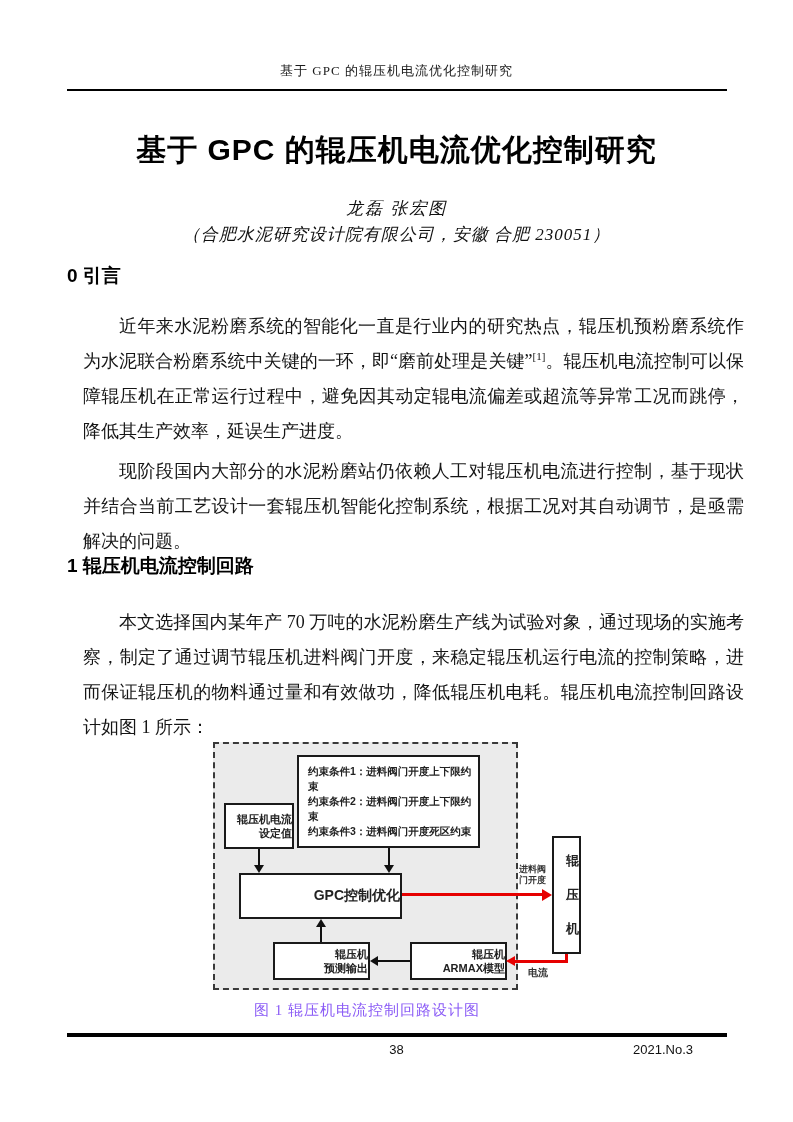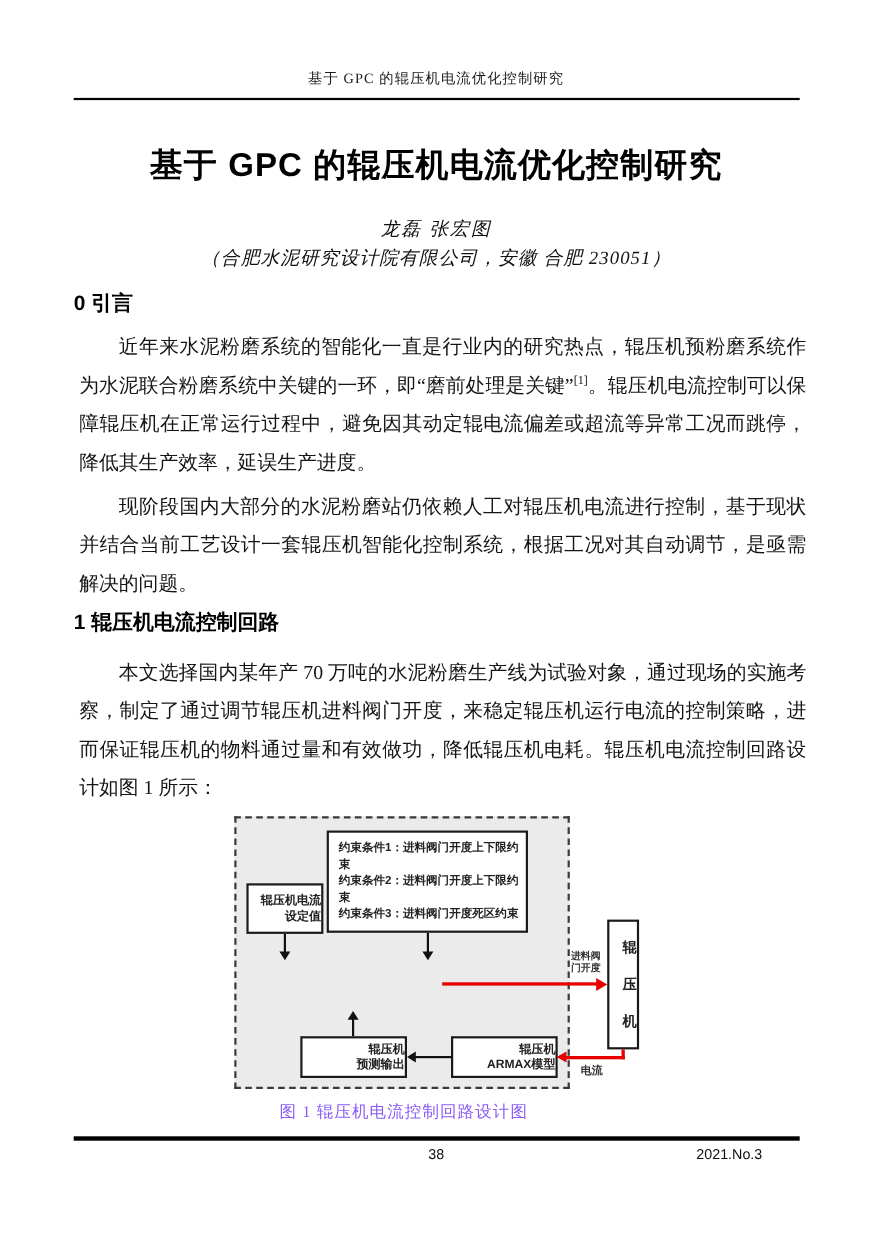--- a/index.html
+++ b/index.html
@@ -24,21 +24,21 @@
   .affiliation { left:0; top:223px; width:793px; text-align:center;
     font-style:italic; font-size:17px; letter-spacing:1px; }
 
   
   .sec-heading { left:67px; width:660px;
     font-family:"Liberation Sans", sans-serif; font-weight:bold;
     font-size:19px; color:#000; }
   .h0 { top:263px; }
   .h1 { top:553px; }
   .para { left:67px; width:661px; font-size:18px; line-height:35px;
-    text-align:justify; text-indent:2em; color:#151515; margin:5px; }
+    text-align:justify; text-indent:2em; color:#151515; margin:16px; }
   .p1 { top:293px; }
   .p2 { top:438px; }
   .p3 { top:589px; }
   sup.ref { font-size:11px; line-height:0; }
 
   
   .fig { left:213px; top:742px; width:380px; height:252px;
     font-family:"Liberation Sans", sans-serif; }
   .fig * { box-sizing:border-box; }
   .dashed-frame { position:absolute; left:0; top:0; width:305px; height:248px;
@@ -73,21 +73,21 @@
     border-right:8px solid #111; }
   .ah-right-red { position:absolute; width:0; height:0;
     border-top:6px solid transparent; border-bottom:6px solid transparent;
     border-left:10px solid #e60000; }
   .ah-left-red { position:absolute; width:0; height:0;
     border-top:5px solid transparent; border-bottom:5px solid transparent;
     border-right:9px solid #e60000; }
   .sig-label { position:absolute; font-size:9px; line-height:11px;
     font-weight:bold; color:#333; }
   .lbl-feed { left:306px; top:122px; }
-  .lbl-current { left:315px; top:226px; font-size:10px; }
+  .lbl-current { left:315px; top:226px; font-size:10px;font-family:Liberation Mono, monospace; }
 
   .fig-caption { left:0; top:1001px; width:734px; text-align:center;
     font-size:15px; letter-spacing:1px; color:#8b5cf6; }
 
   
   .foot-rule { left:67px; top:1033px; width:660px; height:4px; background:#000; }
   .page-number { left:0; top:1042px; width:793px; text-align:center;
     font-family:"Liberation Sans", sans-serif; font-size:13px; }
   .issue { right:100px; top:1042px;
     font-family:"Liberation Sans", sans-serif; font-size:13px; }
@@ -119,20 +119,23 @@
     <span>辊压机电流</span>
     <span>设定值</span>
   </div>
 
   <div class="fbox box-constraints">
     <span>约束条件1：进料阀门开度上下限约束</span>
     <span>约束条件2：进料阀门开度上下限约束</span>
     <span>约束条件3：进料阀门开度死区约束</span>
   </div>
 
+  <div class="fbox box-gpc">
+    <span>GPC控制优化</span>
+  </div>
 
   <div class="fbox box-predict">
     <span>辊压机</span>
     <span>预测输出</span>
   </div>
 
   <div class="fbox box-armax">
     <span>辊压机</span>
     <span>ARMAX模型</span>
   </div>

